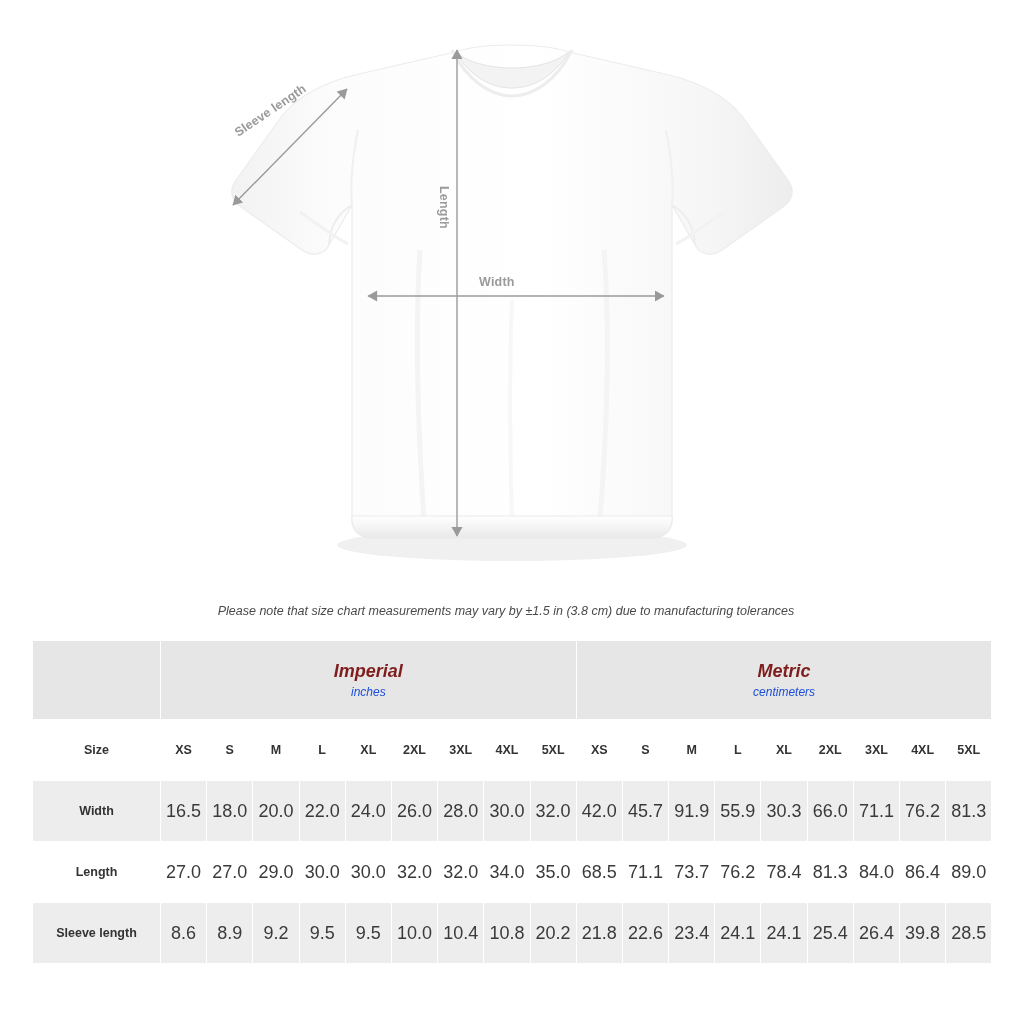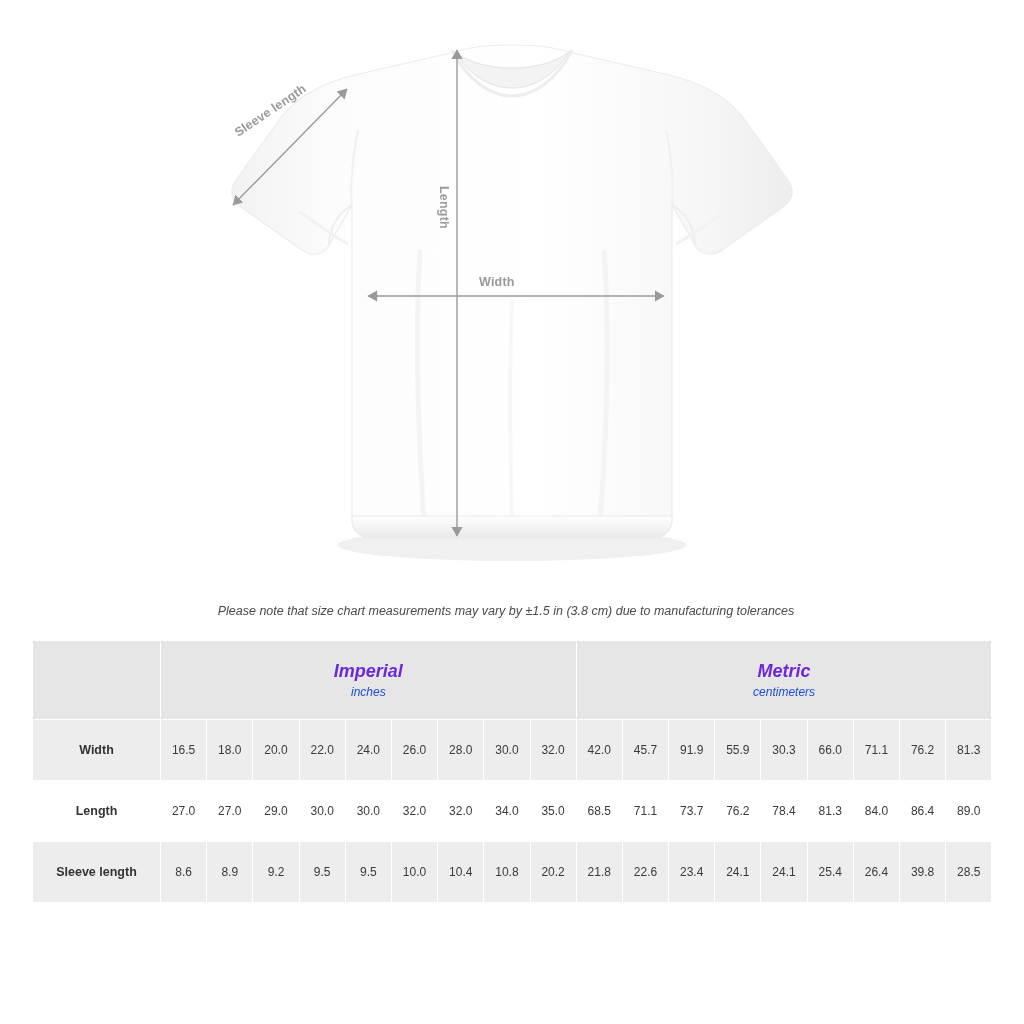--- a/index.html
+++ b/index.html
@@ -94,21 +94,21 @@
   
   .sys-cell {
     background: #e6e6e6;
     height: 78px;
     padding: 0;
   }
   .sys-name {
     font-size: 18px;
     font-weight: bold;
     font-style: italic;
-    color: #6d28d9;
+    color: #7f1d1d;
     line-height: 1.15;
   }
   .sys-unit {
     font-size: 12px;
     font-style: italic;
     color: #1d4ed8;
     margin-top: 3px;
   }
   .sys-blank {
     background: #e6e6e6;
@@ -123,21 +123,21 @@
     color: #333333;
   }
   .hdr-row td.rowlabel {
     font-size: 12.5px;
     font-weight: bold;
   }
 
   
   .data-row td {
     height: 58px;
-    font-size: 12px;
+    font-size: 18px;
     color: #3a3a3a;
   }
   .data-row.shaded td {
     background: #ededed;
   }
   .data-row.plain td {
     background: #ffffff;
   }
   .data-row td.rowlabel {
     font-weight: bold;
@@ -245,20 +245,41 @@
         <td class="sys-cell" colspan="9">
           <div class="sys-name">Imperial</div>
           <div class="sys-unit">inches</div>
         </td>
         <td class="sys-cell" colspan="9">
           <div class="sys-name">Metric</div>
           <div class="sys-unit">centimeters</div>
         </td>
       </tr>
 
+      <tr class="hdr-row">
+        <td class="rowlabel">Size</td>
+        <td>XS</td>
+        <td>S</td>
+        <td>M</td>
+        <td>L</td>
+        <td>XL</td>
+        <td>2XL</td>
+        <td>3XL</td>
+        <td>4XL</td>
+        <td>5XL</td>
+        <td>XS</td>
+        <td>S</td>
+        <td>M</td>
+        <td>L</td>
+        <td>XL</td>
+        <td>2XL</td>
+        <td>3XL</td>
+        <td>4XL</td>
+        <td>5XL</td>
+      </tr>
 
       <tr class="data-row shaded">
         <td class="rowlabel">Width</td>
         <td>16.5</td>
         <td>18.0</td>
         <td>20.0</td>
         <td>22.0</td>
         <td>24.0</td>
         <td>26.0</td>
         <td>28.0</td>

